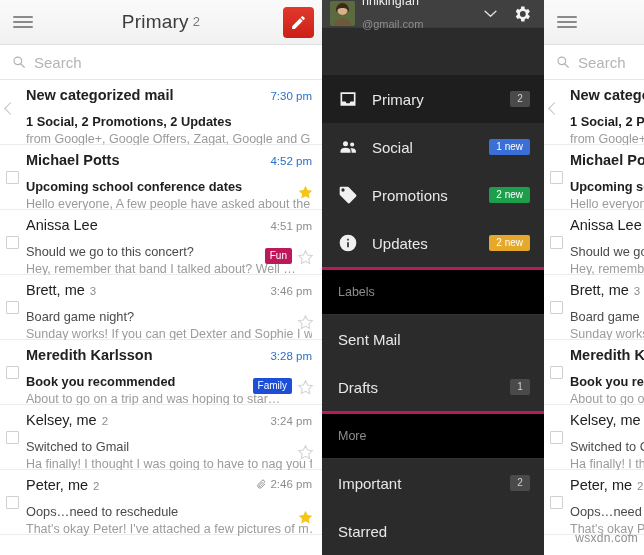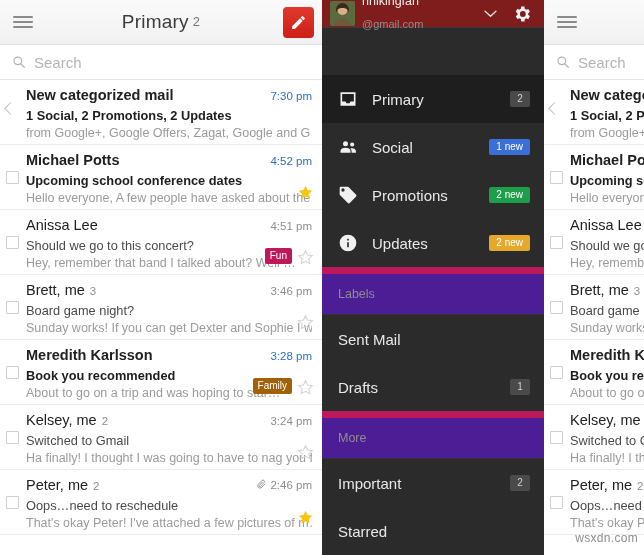--- a/index.html
+++ b/index.html
@@ -50,23 +50,23 @@
   
   .msg {
     position: relative; border-bottom: 1px solid #ececec;
     padding: 7px 10px 8px 26px; height: 65px; background: #fff;
   }
   .row1 { display: flex; align-items: baseline; }
   .sender { font-size: 14.5px; color: #212121; line-height: 17px; white-space: nowrap; }
   .sender.unread { font-weight: bold; }
   .thread-count { font-size: 11.5px; color: #8d8d8d; margin-left: 5px; }
   .time { margin-left: auto; font-size: 11.5px; color: #8d8d8d; white-space: nowrap; padding-left: 6px;
-          display:flex; align-items:center; gap:3px; }
+          display:flex; align-items:flex-end; gap:3px; }
   .time.unread { color: #2a6fc9; }
-  .subject { font-size: 12.8px; color: #4a4a4a; line-height: 17px; margin-top: 3px; white-space: nowrap; }
+  .subject { font-size: 12.8px; color: #4a4a4a; line-height: 17px; margin-top: 9px; white-space: nowrap; }
   .subject.unread { font-weight: bold; color: #1d1d1d; }
   .snippet { font-size: 12.5px; color: #9b9b9b; line-height: 17px; margin-top: 1px;
              white-space: nowrap; display: flex; align-items: center; }
   .snippet .txt { overflow: hidden; }
 
   .checkbox {
     position: absolute; left: 6px; top: 26px; width: 13px; height: 13px;
     border: 1px solid #cfcfcf; background: #fff; border-radius: 1px;
   }
   .chevron {
@@ -78,21 +78,21 @@
   .tag {
     font-size: 10px; color: #fff; padding: 1px 5px 2px; border-radius: 2px;
     margin-left: 6px; position: absolute; right: 30px; bottom: 10px; line-height: 13px;
   }
   .clip { width: 11px; height: 11px; display:inline-block; }
 
   
   .drawer { width: 222px; background: #2b2b2b; height: 555px; color: #fff; position: relative; flex: 0 0 auto; }
   .acct {
     height: 28px; display: flex; align-items: center; padding: 0 8px; gap: 7px;
-    border-bottom: 1px solid #3a3a3a; background: #7f1d1d;
+    border-bottom: 1px solid #3a3a3a; background: #404040;
   }
   .avatar {
     width: 25px; height: 25px; border-radius: 2px; flex: 0 0 auto; overflow:hidden;
     background: #4a5a3a;
   }
   .acct-txt { line-height: 12px; flex: 1; min-width: 0; margin-top:-2px;}
   .acct-name { font-size: 12.5px; color: #f0f0f0; display:block; }
   .acct-mail { font-size: 11px; color: #8d8d8d; display:block; margin-top: 11px; }
   .caret { width: 13px; height: 8px; flex: 0 0 auto; margin-right: 8px; }
   .gear { width: 20px; height: 20px; flex: 0 0 auto; margin-right: 4px; }
@@ -109,22 +109,22 @@
   .badge {
     font-size: 10px; color: #d0d0d0; background: #4a4a4a; border-radius: 2px;
     padding: 2px 7px; line-height: 12px; min-width: 20px; text-align:center;
   }
   .badge.blue   { background: #3a6fd8; color: #fff; }
   .badge.green  { background: #1d9e4b; color: #fff; }
   .badge.amber  { background: #e5a82b; color: #fff; }
 
   .nav-section {
     height: 48px; display: flex; align-items: center; padding: 0 16px;
-    font-size: 12.5px; color: #8d8d8d; background: #4c1d95;
-    border-top: 7px solid #be185d; border-bottom: 1px solid #333;
+    font-size: 12.5px; color: #8d8d8d; background: #000000;
+    border-top: 3px solid #be185d; border-bottom: 1px solid #333;
   }
 
   .watermark {
     position: absolute; right: 6px; bottom: 10px;
     font-size: 12px; color: #8e8e8e; letter-spacing: .3px;
   }
 </style>
 </head>
 <body>
 
@@ -225,21 +225,21 @@
           <div class="row1">
             <span class="sender unread">Meredith Karlsson</span>
             <span class="time unread">
               <span>3:28 pm</span>
             </span>
           </div>
           <div class="subject unread">Book you recommended</div>
           <div class="snippet">
             <span class="txt">About to go on a trip and was hoping to star…</span>
           </div>
-          <span class="tag" style="background: #a16207;">Family</span>
+          <span class="tag" style="background: #1d4ed8;">Family</span>
           <svg viewBox="0 0 24 24" class="star">
             <path d="M12 2.5l2.9 6 6.6.9-4.8 4.6 1.2 6.5L12 17.4 6.1 20.5l1.2-6.5L2.5 9.4l6.6-.9z" fill="none" stroke="#d4d4d4" stroke-width="1.6"></path>
           </svg>
         </div>
         <div class="msg">
           <div class="checkbox"></div>
           <div class="row1">
             <span class="sender">Kelsey, me</span>
             <span class="thread-count">2</span>
             <span class="time">

